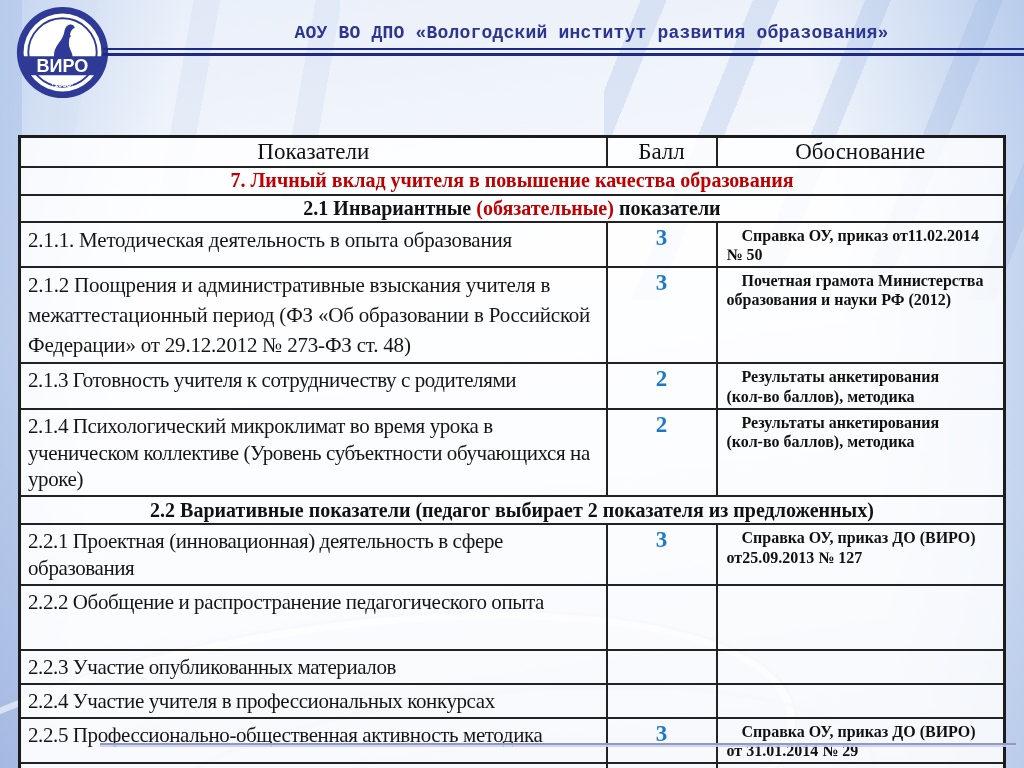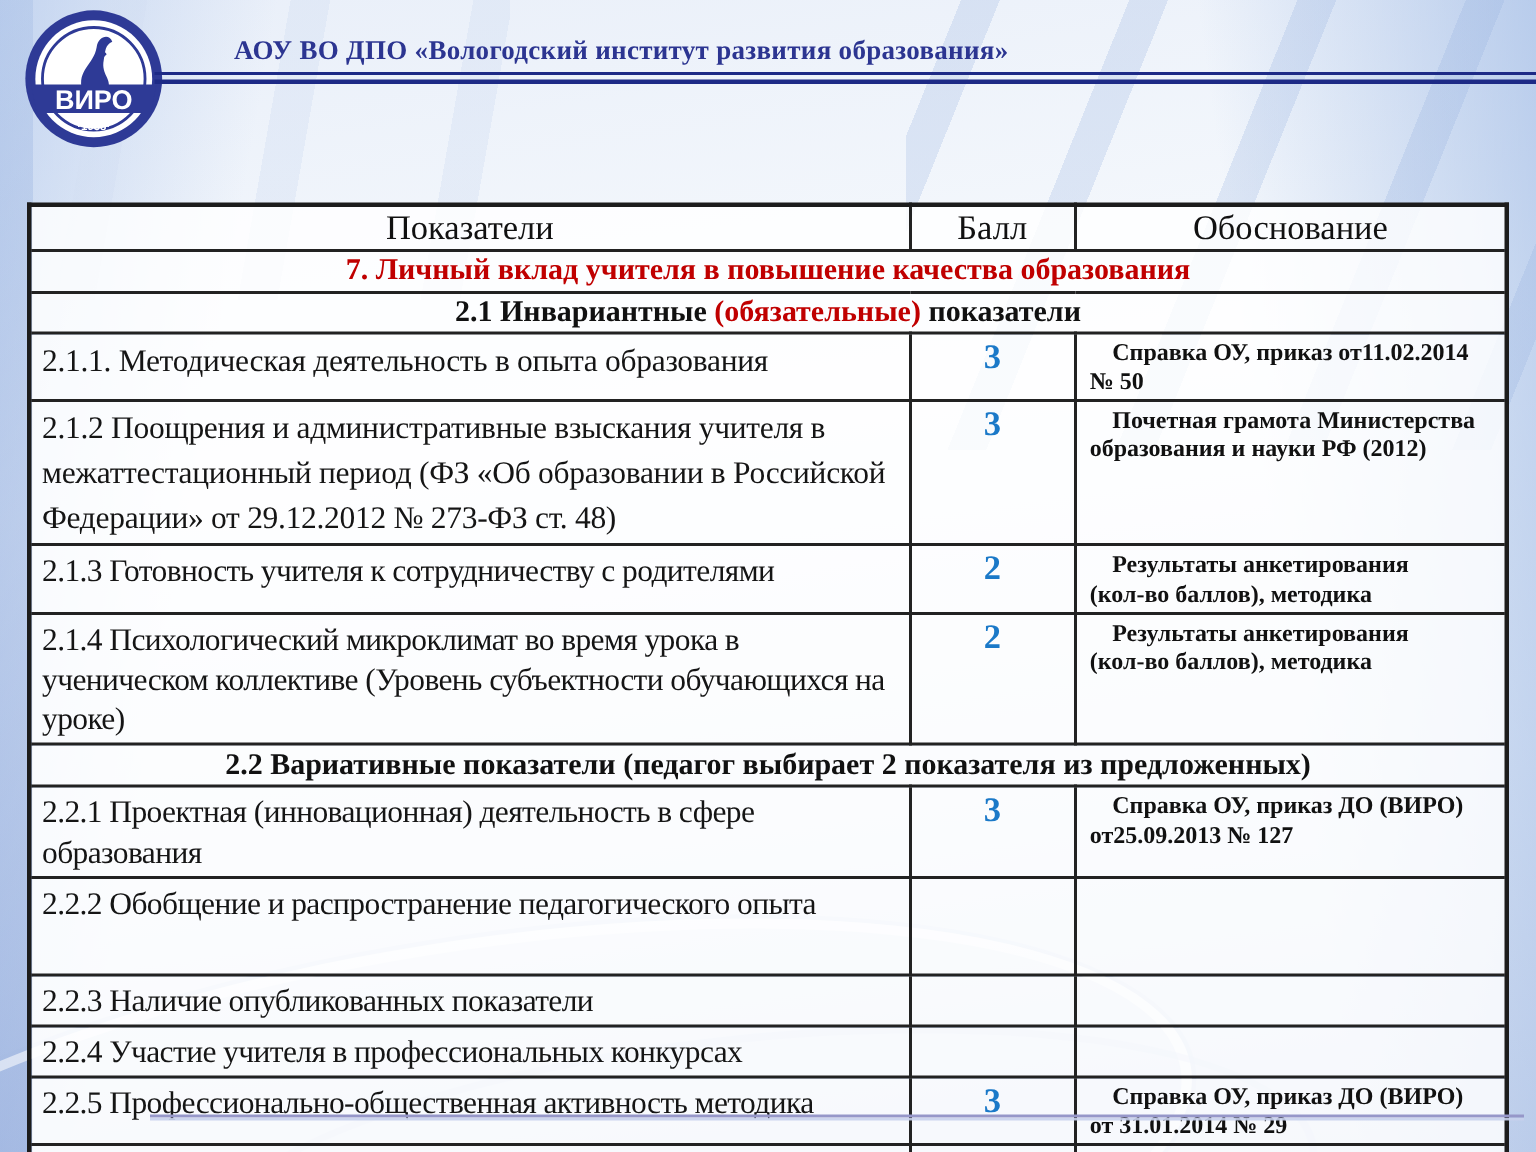--- a/index.html
+++ b/index.html
@@ -38,22 +38,22 @@
   }
   .swirl-2 {
     position:absolute; left:120px; top:690px; width:760px; height:230px;
     border:5px solid rgba(190,205,235,0.5); border-radius:50%;
     transform:rotate(-6deg); pointer-events:none;
   }
 
   
   .logo { position:absolute; left:15px; top:5px; width:95px; height:95px; }
   .org-title {
-    position:absolute; left:156px; right:10px; top:23px; text-align:left;
-    font-family:Liberation Serif, serif; font-weight:bold; font-size:18px;
+    position:absolute; left:169px; right:10px; top:23px; text-align:center;
+    font-family:Liberation Mono, monospace; font-weight:bold; font-size:18px;
     color:#2c3591; letter-spacing:.2px;
   }
   .header-rule {
     position:absolute; left:103px; right:0; top:48px; height:8px;
     border-top:2px solid #1d2a86; border-bottom:3px solid #1d2a86;
   }
   .footer-rule {
     position:absolute; left:100px; width:916px; top:743px; height:0;
     border-top:2px solid #9697c9; box-shadow:0 2px 0 rgba(198,208,236,0.9);
     z-index:5;
@@ -194,21 +194,21 @@
 от25.09.2013  № 127</td>
       </tr>
 
       <tr class="h-222">
         <td class="ind cond">2.2.2 Обобщение и распространение педагогического опыта</td>
         <td class="score"></td>
         <td class="just"></td>
       </tr>
 
       <tr class="h-223">
-        <td class="ind cond">2.2.3 Наличие опубликованных показатели</td>
+        <td class="ind cond">2.2.3 Участие опубликованных материалов</td>
         <td class="score"></td>
         <td class="just"></td>
       </tr>
 
       <tr class="h-224">
         <td class="ind cond">2.2.4 Участие учителя в профессиональных конкурсах</td>
         <td class="score"></td>
         <td class="just"></td>
       </tr>
 

